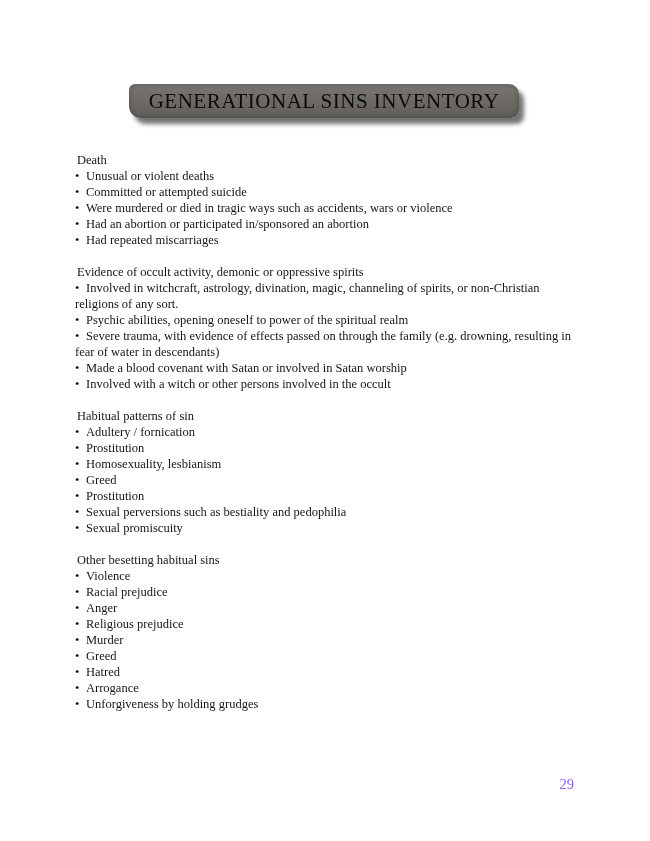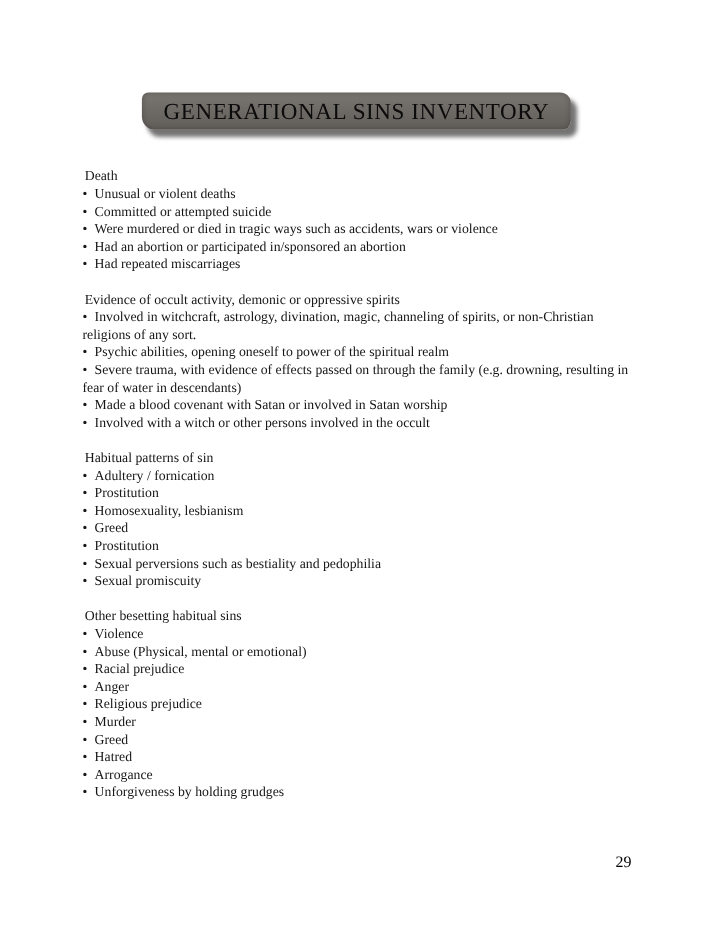--- a/index.html
+++ b/index.html
@@ -56,21 +56,21 @@
   }
   .bullet {
     display: inline-block;
     width: 11px;
   }
   .page-number {
     position: absolute;
     right: 76px;
     top: 776px;
     font-size: 14.5px;
-    color: #000000;
+    color: #8b5cf6;
   }
 </style>
 </head>
 <body>
 
 <div class="page">
 
   <div class="banner">
     <span class="banner-title">GENERATIONAL SINS INVENTORY</span>
   </div>
@@ -98,21 +98,20 @@
         <div class="item"><span class="bullet">•</span><span>Prostitution</span></div>
         <div class="item"><span class="bullet">•</span><span>Homosexuality, lesbianism</span></div>
         <div class="item"><span class="bullet">•</span><span>Greed</span></div>
         <div class="item"><span class="bullet">•</span><span>Prostitution</span></div>
         <div class="item"><span class="bullet">•</span><span>Sexual perversions such as bestiality and pedophilia</span></div>
         <div class="item"><span class="bullet">•</span><span>Sexual promiscuity</span></div>
       </div>
       <div class="section">
         <div class="section-heading">Other besetting habitual sins</div>
         <div class="item"><span class="bullet">•</span><span>Violence</span></div>
-        <div class="item"><span class="bullet">•</span><span>Abuse (Physical, mental or emotional)</span></div>
         <div class="item"><span class="bullet">•</span><span>Racial prejudice</span></div>
         <div class="item"><span class="bullet">•</span><span>Anger</span></div>
         <div class="item"><span class="bullet">•</span><span>Religious prejudice</span></div>
         <div class="item"><span class="bullet">•</span><span>Murder</span></div>
         <div class="item"><span class="bullet">•</span><span>Greed</span></div>
         <div class="item"><span class="bullet">•</span><span>Hatred</span></div>
         <div class="item"><span class="bullet">•</span><span>Arrogance</span></div>
         <div class="item"><span class="bullet">•</span><span>Unforgiveness by holding grudges</span></div>
       </div>
     </div>

